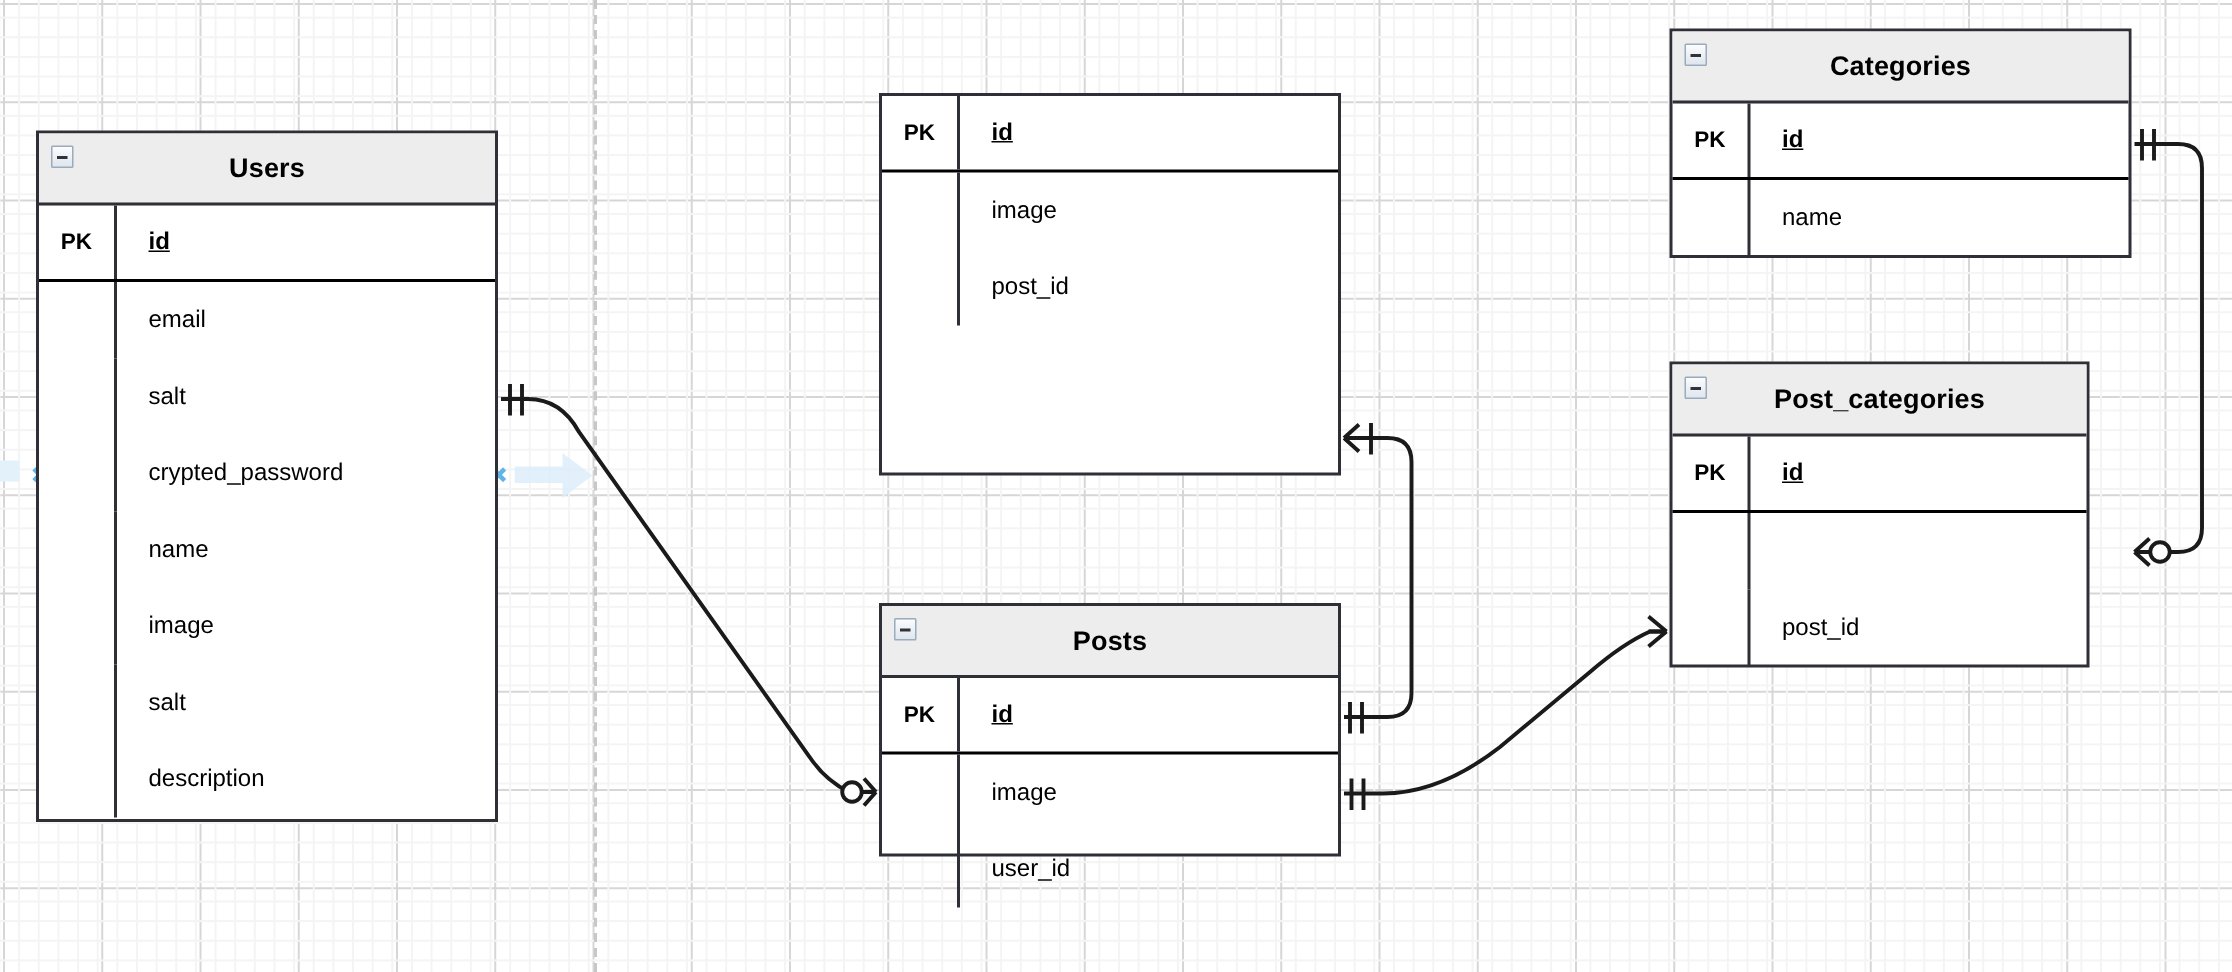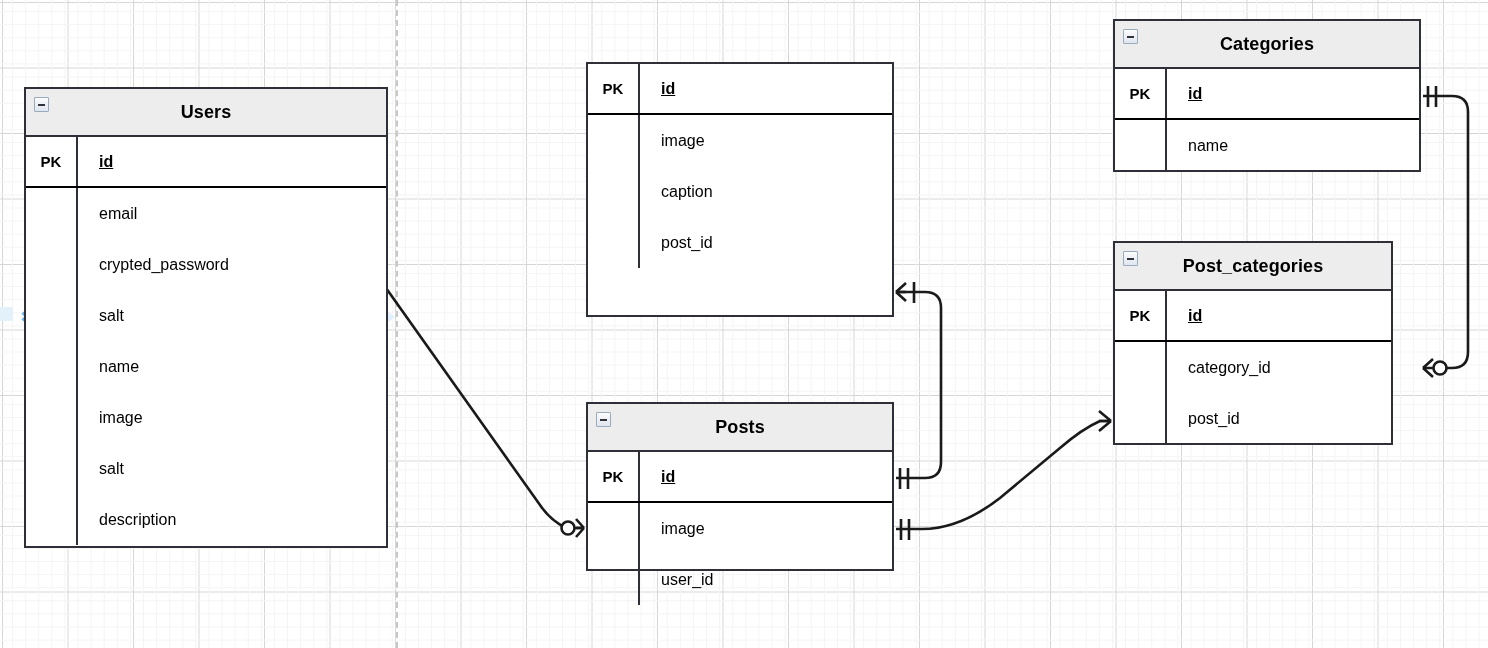--- a/index.html
+++ b/index.html
@@ -210,75 +210,71 @@
 
   <svg class="arrow-hint" style="left:343px; top:300px;" width="54" height="34" viewBox="0 0 54 34" xmlns="http://www.w3.org/2000/svg">
     <path d="M 0 11 L 32 11 L 32 2 L 52 17 L 32 32 L 32 22 L 0 22 Z" fill="#ddeefb"></path>
   </svg>
   <div class="edge-chip" style="left:0px; top:307px; width:13px; height:14px;"></div>
 
   <div class="x-handle" style="left:21px; top:311px;"></div>
   <div class="x-handle" style="left:327px; top:311px;"></div>
 
   <div id="entity-layer">
-      <div class="entity" style="left: 24px; top: 87px; width: 364px; height: 461px;">
+      <div class="entity" style="left: 24px; top: 87px; width: 308px; height: 461px;">
         <div class="ent-header">
           <div class="collapse-icon">
             <i></i>
           </div>
           <div class="ent-title">Users</div>
         </div>
         <div class="ent-body">
           <div class="row pk-row">
             <div class="cell-key">PK</div>
             <div class="cell-name pk-name">id</div>
           </div>
           <div class="row">
             <div class="cell-key"></div>
             <div class="cell-name">email</div>
           </div>
           <div class="row">
             <div class="cell-key"></div>
+            <div class="cell-name">salt</div>
+          </div>
+          <div class="row">
+            <div class="cell-key"></div>
             <div class="cell-name">crypted_password</div>
           </div>
           <div class="row">
             <div class="cell-key"></div>
+            <div class="cell-name">name</div>
+          </div>
+          <div class="row">
+            <div class="cell-key"></div>
+            <div class="cell-name">image</div>
+          </div>
+          <div class="row">
+            <div class="cell-key"></div>
             <div class="cell-name">salt</div>
           </div>
           <div class="row">
             <div class="cell-key"></div>
-            <div class="cell-name">name</div>
+            <div class="cell-name">description</div>
+          </div>
+        </div>
+      </div>
+      <div class="entity" style="left: 586px; top: 62px; width: 308px; height: 255px;">
+        <div class="ent-body">
+          <div class="row pk-row">
+            <div class="cell-key">PK</div>
+            <div class="cell-name pk-name">id</div>
           </div>
           <div class="row">
             <div class="cell-key"></div>
             <div class="cell-name">image</div>
-          </div>
-          <div class="row">
-            <div class="cell-key"></div>
-            <div class="cell-name">salt</div>
-          </div>
-          <div class="row">
-            <div class="cell-key"></div>
-            <div class="cell-name">description</div>
-          </div>
-        </div>
-      </div>
-      <div class="entity" style="left: 586px; top: 62px; width: 308px; height: 255px;">
-        <div class="ent-body">
-          <div class="row pk-row">
-            <div class="cell-key">PK</div>
-            <div class="cell-name pk-name">id</div>
-          </div>
-          <div class="row">
-            <div class="cell-key"></div>
-            <div class="cell-name">image</div>
-          </div>
-          <div class="row">
-            <div class="cell-key"></div>
-            <div class="cell-name">caption</div>
           </div>
           <div class="row">
             <div class="cell-key"></div>
             <div class="cell-name">post_id</div>
           </div>
         </div>
       </div>
       <div class="entity" style="left: 586px; top: 402px; width: 308px; height: 169px;">
         <div class="ent-header">
           <div class="collapse-icon">
@@ -326,21 +322,20 @@
           </div>
           <div class="ent-title">Post_categories</div>
         </div>
         <div class="ent-body">
           <div class="row pk-row">
             <div class="cell-key">PK</div>
             <div class="cell-name pk-name">id</div>
           </div>
           <div class="row">
             <div class="cell-key"></div>
-            <div class="cell-name">category_id</div>
           </div>
           <div class="row">
             <div class="cell-key"></div>
             <div class="cell-name">post_id</div>
           </div>
         </div>
       </div>
     </div>
 
 </div>

